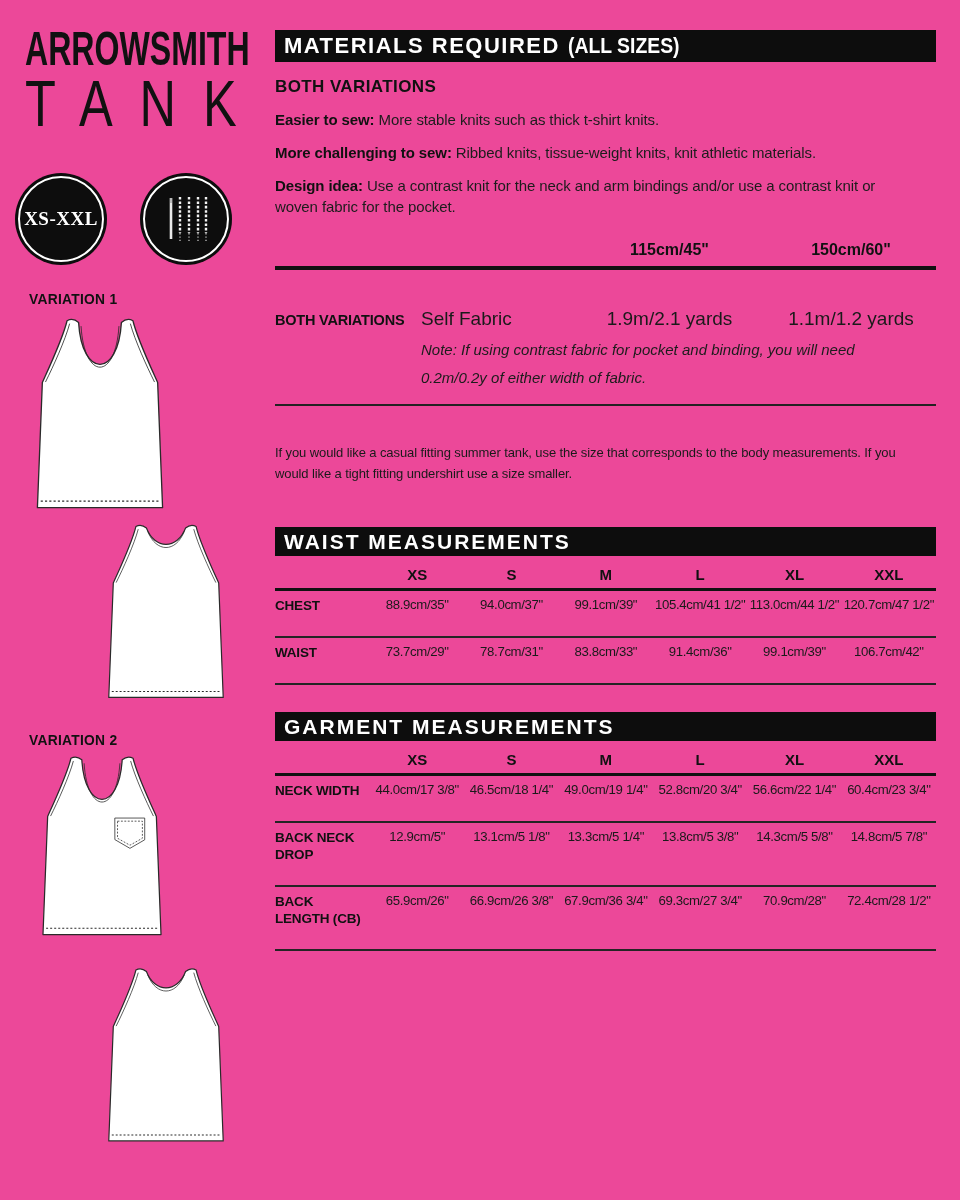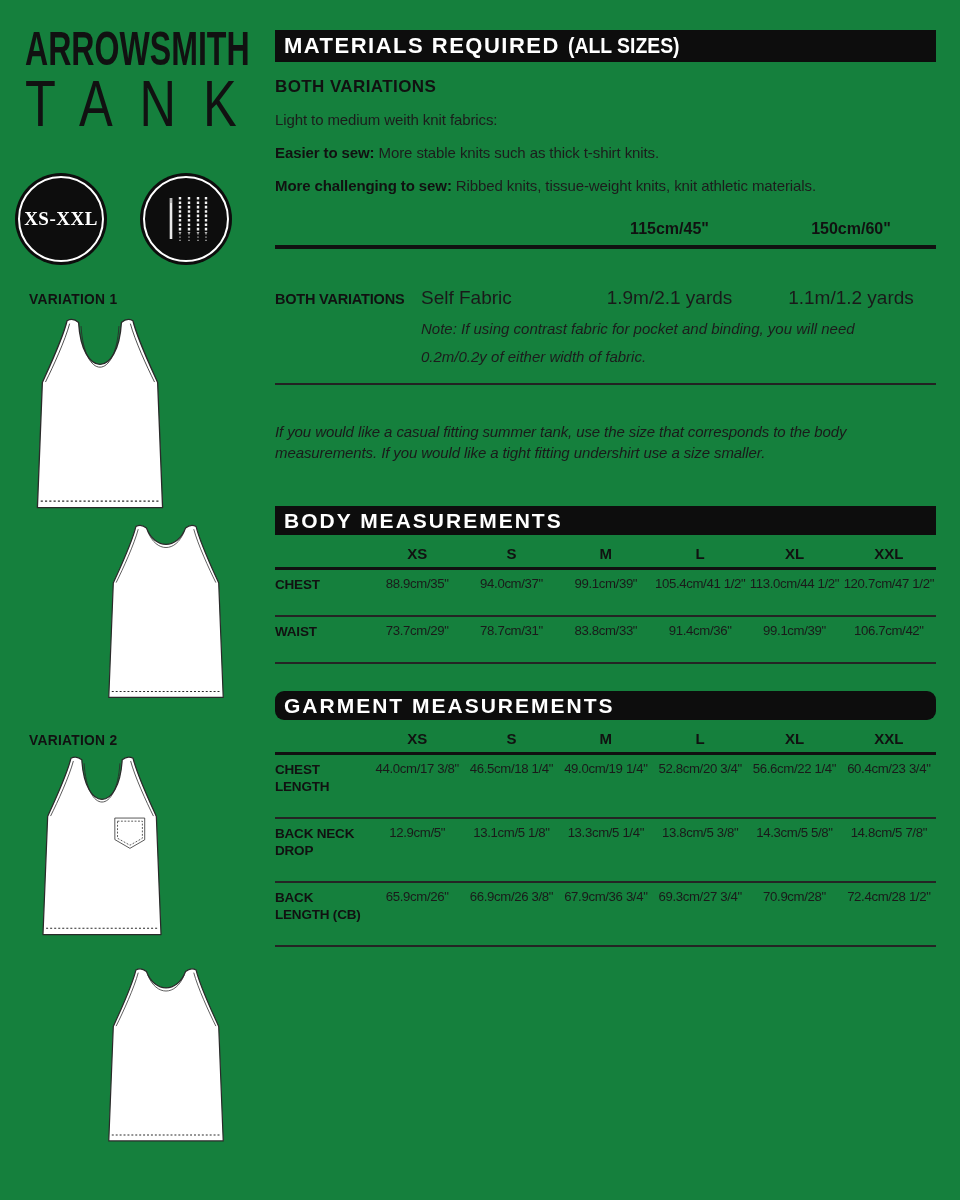--- a/index.html
+++ b/index.html
@@ -1,18 +1,18 @@
 <!DOCTYPE html>
 <html><head>
 <meta charset="utf-8">
 <style>
   * { margin:0; padding:0; box-sizing:border-box; }
   html,body { background:#fff; }
   .page {
-    position:relative; width:960px; height:1200px; background:#15803d;
+    position:relative; width:960px; height:1200px; background:#ec4899;
     font-family:"Liberation Sans", sans-serif; color:#1a1a1a; overflow:hidden;
   }
 
   
   .brand-line1 {
     position:absolute; left:25px; top:24px;
     font-size:49px; font-weight:700; line-height:1; white-space:nowrap;
     transform:scaleX(0.655); transform-origin:left top; letter-spacing:0px; color:#111;
   }
   .brand-line2 {
@@ -60,25 +60,25 @@
   .fab-h { font-size:16px; font-weight:700; text-align:center; padding-bottom:7px; color:#111; }
   .fab-body { border-top:4px solid #111; border-bottom:2px solid #222; }
   .fab-cell { font-size:19px; padding-top:10px; }
   .fab-lab { font-weight:700; font-size:14.5px; letter-spacing:-0.2px; color:#111; }
   .fab-val { text-align:center;margin-top:28px; }
   .fab-note {
     margin-left:146px; margin-top:6px; margin-bottom:12px; padding-right:28px;
     font-size:15px; font-style:italic; line-height:28px; color:#1c1c1c;
   }
 
-  .sizing-p { margin-top:36px; font-size:15px; line-height:21px; width:640px; letter-spacing:-0.1px;font-style:italic; }
+  .sizing-p { margin-top:36px; font-size:13px; line-height:21px; width:640px; letter-spacing:-0.1px; }
 
   
   .bar-body { margin-top:43px; }
-  .bar-garment { margin-top:27px;border-radius:9px; }
+  .bar-garment { margin-top:27px; }
   table.meas { width:661px; border-collapse:collapse; table-layout:fixed; margin-top:0; }
   table.meas col.c-lab { width:95px; }
   table.meas th {
     font-size:15px; font-weight:700; text-align:center; padding:10px 0 5px;
     border-bottom:3px solid #111; color:#111;
   }
   table.meas td { border-bottom:2px solid #242424; padding:6px 0 22px; vertical-align:top; }
   td.lab { font-weight:700; font-size:13.5px; line-height:17px; text-align:left; letter-spacing:-0.2px; color:#111; }
   td.val { font-size:13.2px; text-align:center; letter-spacing:-0.35px; white-space:nowrap; }
   svg .ln2 { fill:none; stroke:#2a2a2a; stroke-width:1; stroke-linecap:round; }
@@ -153,26 +153,26 @@
 
   <div class="right-col">
 
     <div class="bar bar-main">
       <span>MATERIALS REQUIRED</span>
       <span class="suffix">(ALL SIZES)</span>
     </div>
 
     <div class="subhead">BOTH VARIATIONS</div>
 
-    <p class="body-p">Light to medium weith knit fabrics:</p>
 
     <p class="body-p"><b>Easier to sew:</b><span> More stable knits such as thick t-shirt knits.</span></p>
 
     <p class="body-p"><b>More challenging to sew:</b><span> Ribbed knits, tissue-weight knits, knit athletic materials.</span></p>
 
+    <p class="body-p" style="width:640px;"><b>Design idea:</b><span> Use a contrast knit for the neck and arm bindings and/or use a contrast knit or woven fabric for the pocket.</span></p>
 
     <div class="fab">
       <div class="fab-row">
         <div></div>
           <div></div>
         <div class="fab-h">115cm/45"</div>
         <div class="fab-h">150cm/60"</div>
       </div>
       <div class="fab-body">
         <div class="fab-row">
@@ -180,21 +180,21 @@
           <div class="fab-cell">Self Fabric</div>
           <div class="fab-cell fab-val">1.9m/2.1 yards</div>
           <div class="fab-cell fab-val">1.1m/1.2 yards</div>
         </div>
         <div class="fab-note">Note: If using contrast fabric for pocket and binding, you will need 0.2m/0.2y of either width of fabric.</div>
       </div>
     </div>
 
     <p class="sizing-p">If you would like a casual fitting summer tank, use the size that corresponds to the body measurements. If you would like a tight fitting undershirt use a size smaller.</p>
 
-    <div class="bar bar-sec bar-body">BODY MEASUREMENTS</div>
+    <div class="bar bar-sec bar-body">WAIST MEASUREMENTS</div>
     <table class="meas">
       <colgroup>
           <col class="c-lab">
           <col>
           <col>
           <col>
           <col>
           <col>
           <col>
         </colgroup>
@@ -248,21 +248,21 @@
           <th>XS</th>
           <th>S</th>
           <th>M</th>
           <th>L</th>
           <th>XL</th>
           <th>XXL</th>
         </tr>
       </thead>
       <tbody>
         <tr>
-          <td class="lab">CHEST LENGTH</td>
+          <td class="lab">NECK WIDTH</td>
           <td class="val">44.0cm/17 3/8"</td>
           <td class="val">46.5cm/18 1/4"</td>
           <td class="val">49.0cm/19 1/4"</td>
           <td class="val">52.8cm/20 3/4"</td>
           <td class="val">56.6cm/22 1/4"</td>
           <td class="val">60.4cm/23 3/4"</td>
         </tr>
         <tr>
           <td class="lab">BACK NECK DROP</td>
           <td class="val">12.9cm/5"</td>

